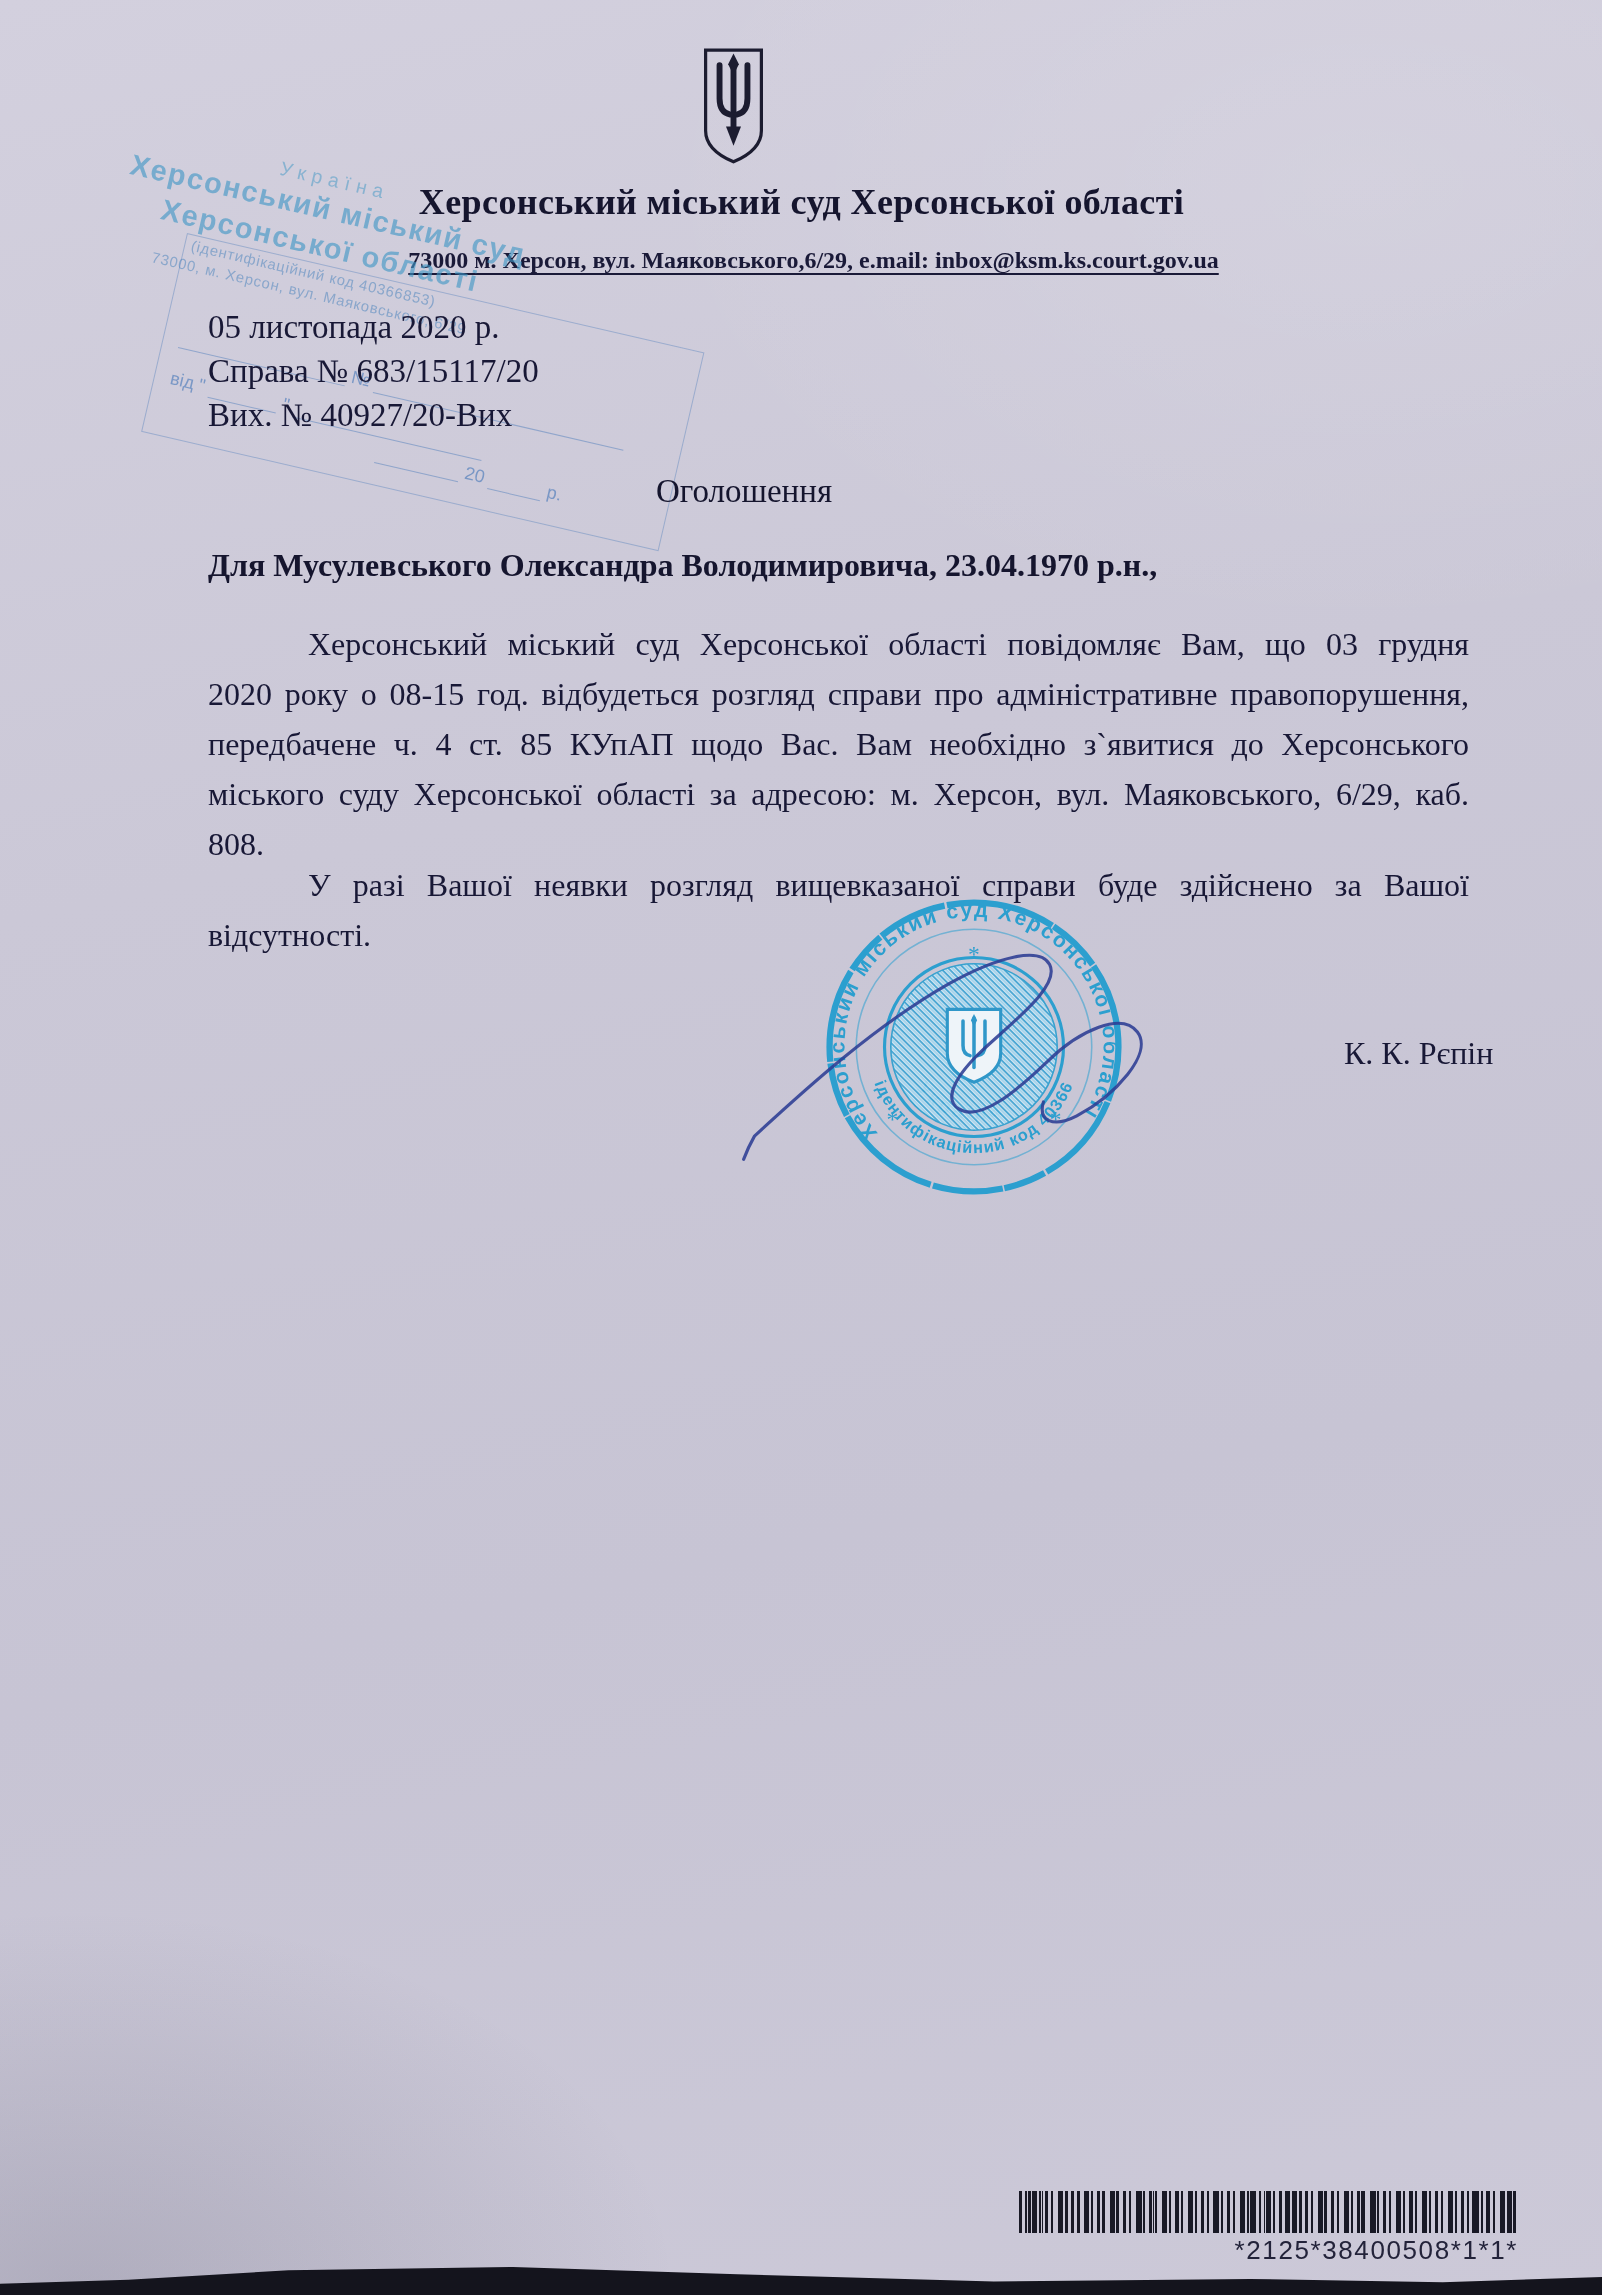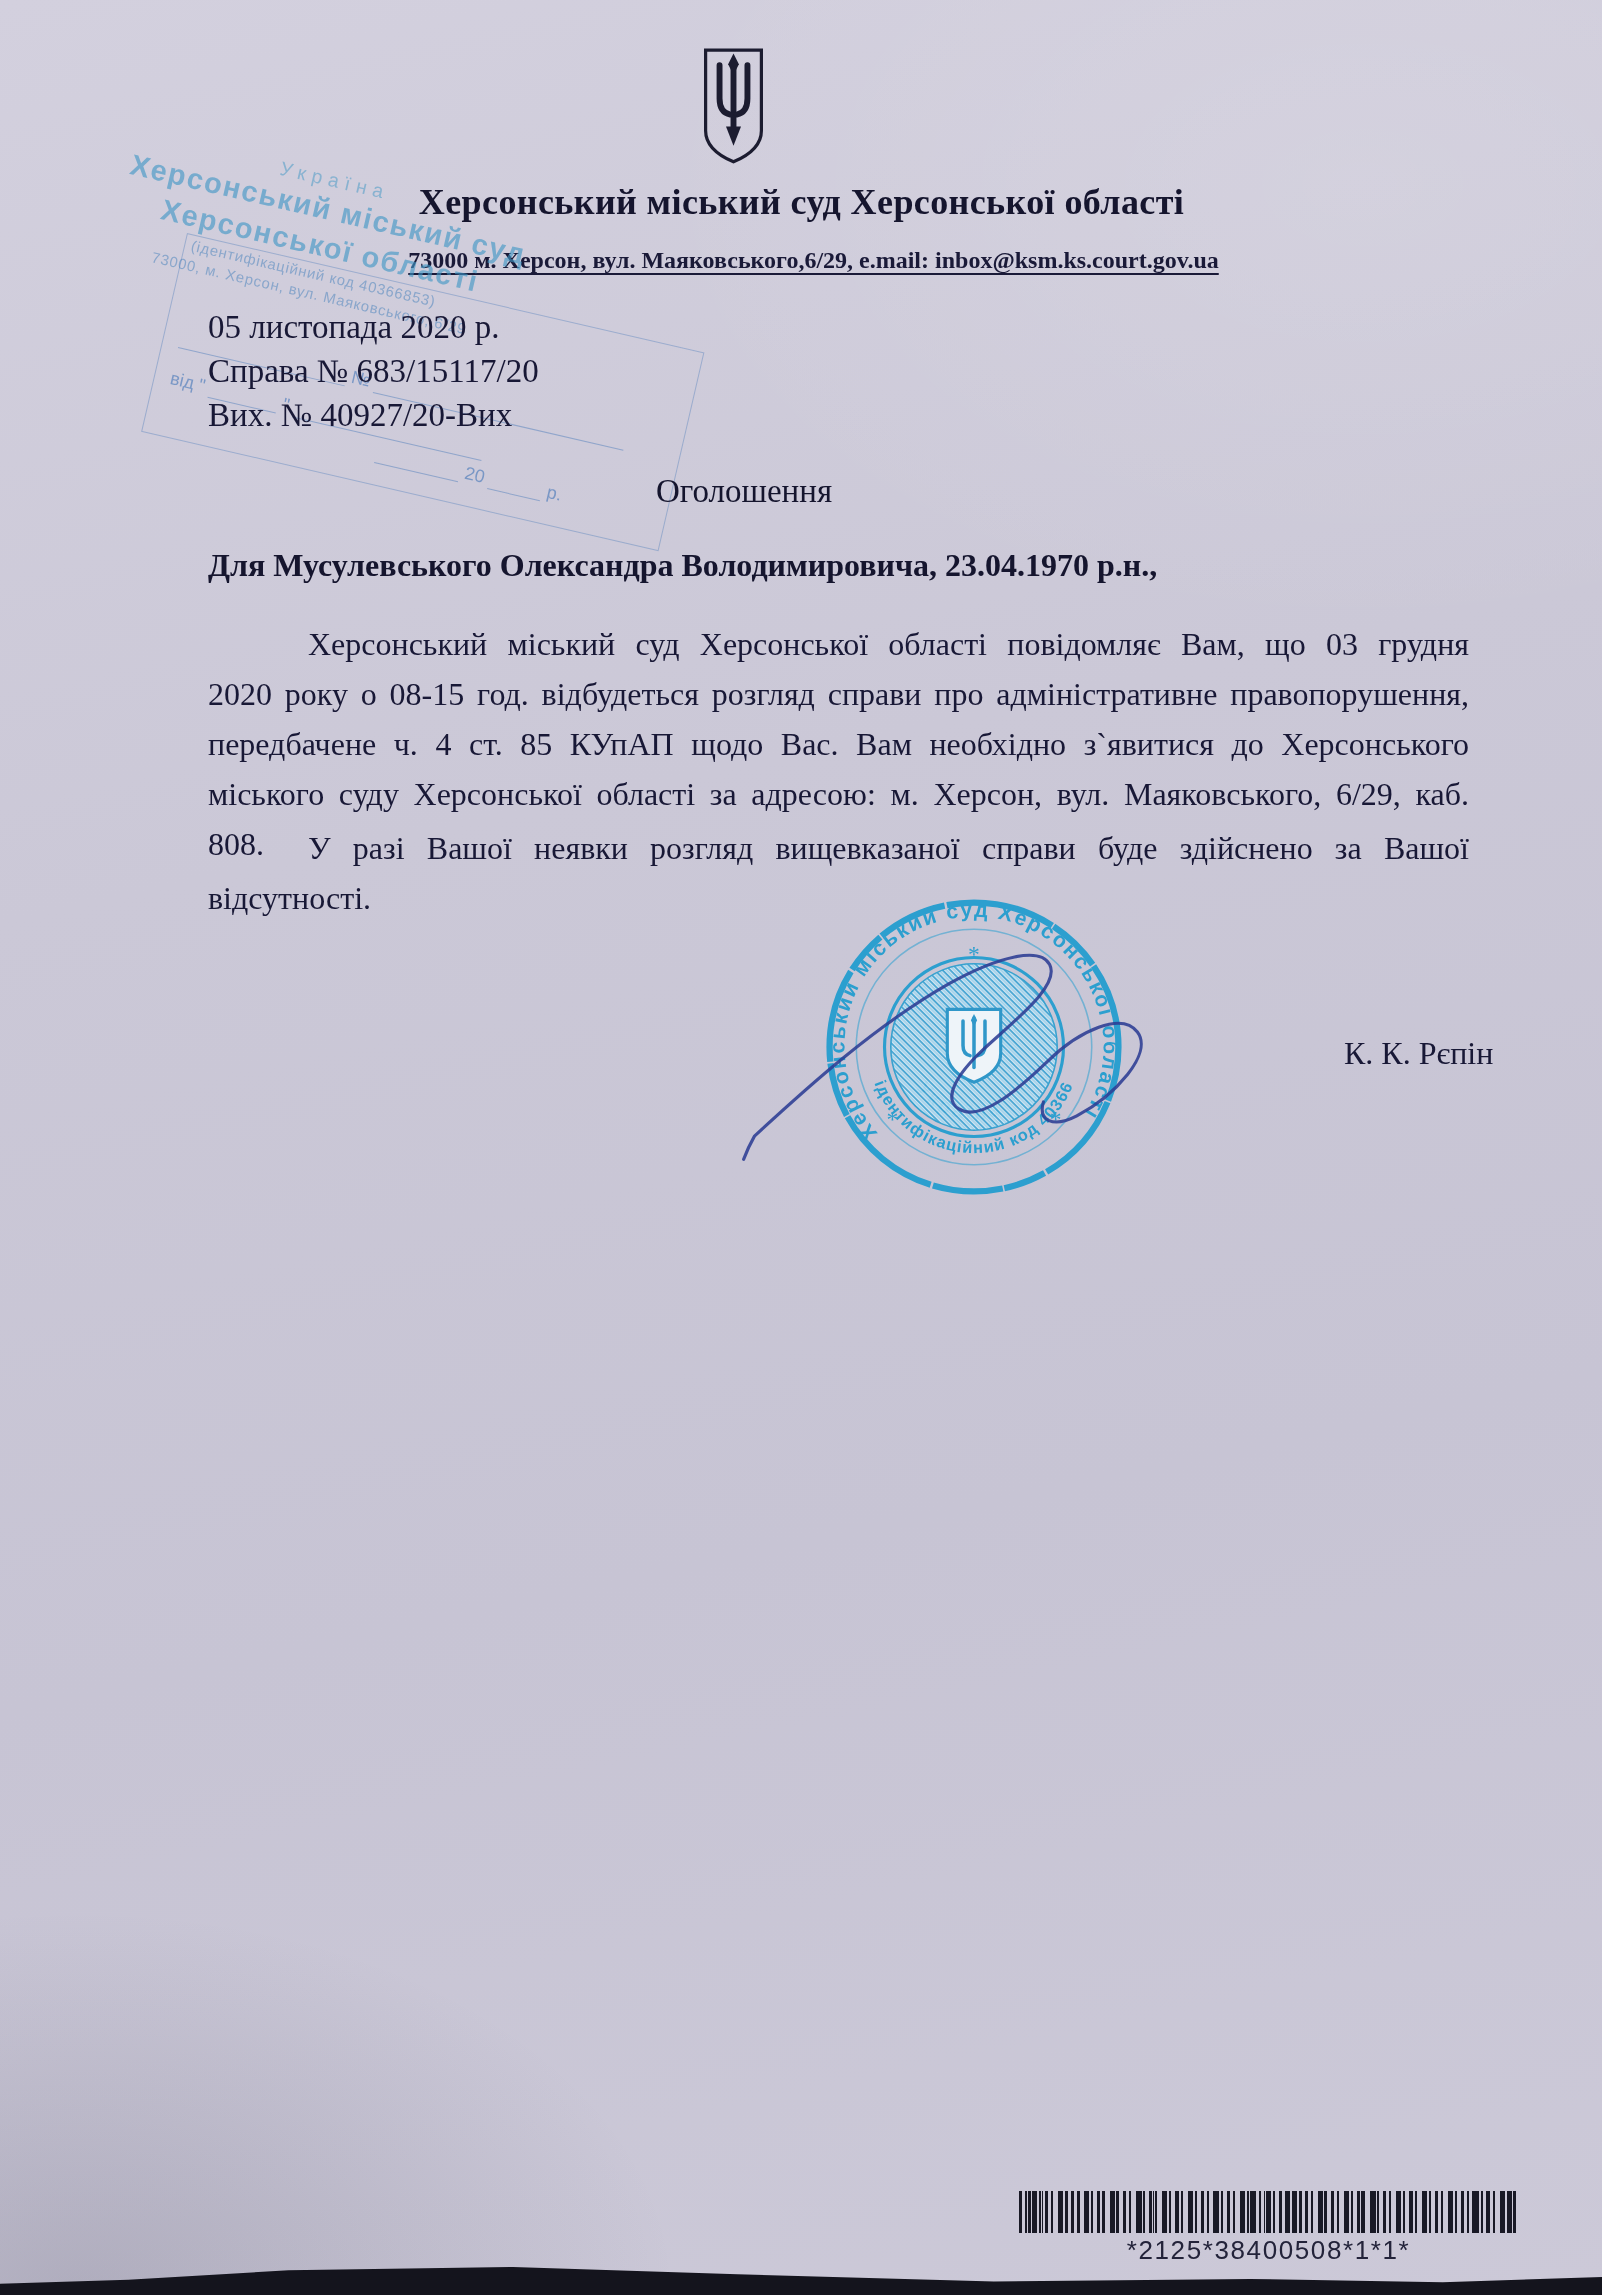--- a/index.html
+++ b/index.html
@@ -33,32 +33,32 @@
   .blank{display:inline-block;border-bottom:1.6px solid rgba(73,122,186,.55);height:1.05em;vertical-align:bottom;}
   
   .refs{position:absolute;left:208px;top:305px;z-index:3;font-size:33px;line-height:44px;color:#181836;}
   .announce{position:absolute;left:0;top:473px;width:1488px;text-align:center;z-index:3;
     font-size:33px;font-weight:400;color:#15152e;}
   .addressee{position:absolute;left:208px;top:547px;width:1275px;z-index:3;
     font-size:32px;font-weight:700;color:#15152e;}
   .par{position:absolute;left:208px;width:1261px;z-index:3;font-size:32px;line-height:50px;
     text-align:justify;text-indent:100px;word-spacing:3.9px;color:#181836;}
   .par1{top:619px;}
-  .par2{top:823px;}
+  .par2{top:860px;}
   .judge{position:absolute;left:216px;top:998px;z-index:3;font-size:30px;line-height:41px;color:#181836;}
   .judge-name{position:absolute;left:1344px;top:1020px;z-index:3;font-size:32px;color:#181836;margin-top:15px;}
   
   .seal{position:absolute;left:817px;top:890px;width:314px;height:314px;z-index:4;opacity:.92;filter:blur(0.2px);}
   .signature{position:absolute;left:731px;top:886px;width:513px;height:334px;z-index:5;}
   
   .barcode{position:absolute;left:1019px;top:2191px;width:499px;height:42px;z-index:3;
     background:
       repeating-linear-gradient(90deg,#191926 0 3.1px,transparent 3.1px 6.2px,#191926 6.2px 7.8px,transparent 7.8px 13.2px,#191926 13.2px 18px,transparent 18px 20px,#191926 20px 22px,transparent 22px 26px),
       repeating-linear-gradient(90deg,transparent 0 9.3px,#191926 9.3px 11.7px,transparent 11.7px 22.6px,#191926 22.6px 24px,transparent 24px 37px);}
-  .barcode-label{position:absolute;left:1019px;top:2235px;width:499px;text-align:center;z-index:3;
+  .barcode-label{position:absolute;left:1019px;top:2235px;width:499px;text-align:right;z-index:3;
     font-family:"Liberation Sans",sans-serif;font-size:26px;letter-spacing:1.6px;color:#23233a;}
   
   .photo-edge{position:absolute;left:0;bottom:0;width:100%;height:40px;z-index:6;background:#14141d;
     clip-path:polygon(0 72%,8% 62%,18% 38%,32% 30%,46% 48%,62% 66%,78% 60%,90% 68%,100% 55%,100% 100%,0 100%);}
 </style>
 </head>
 <body>
 
 <div id="page">
 

